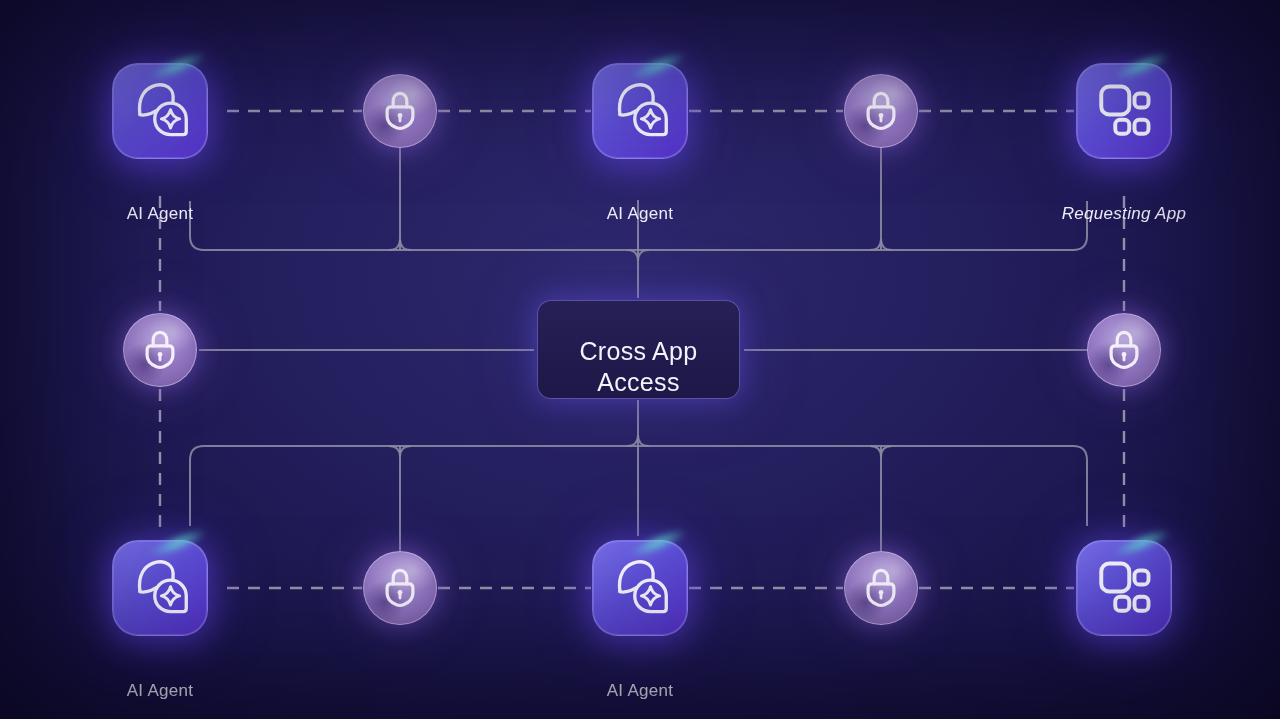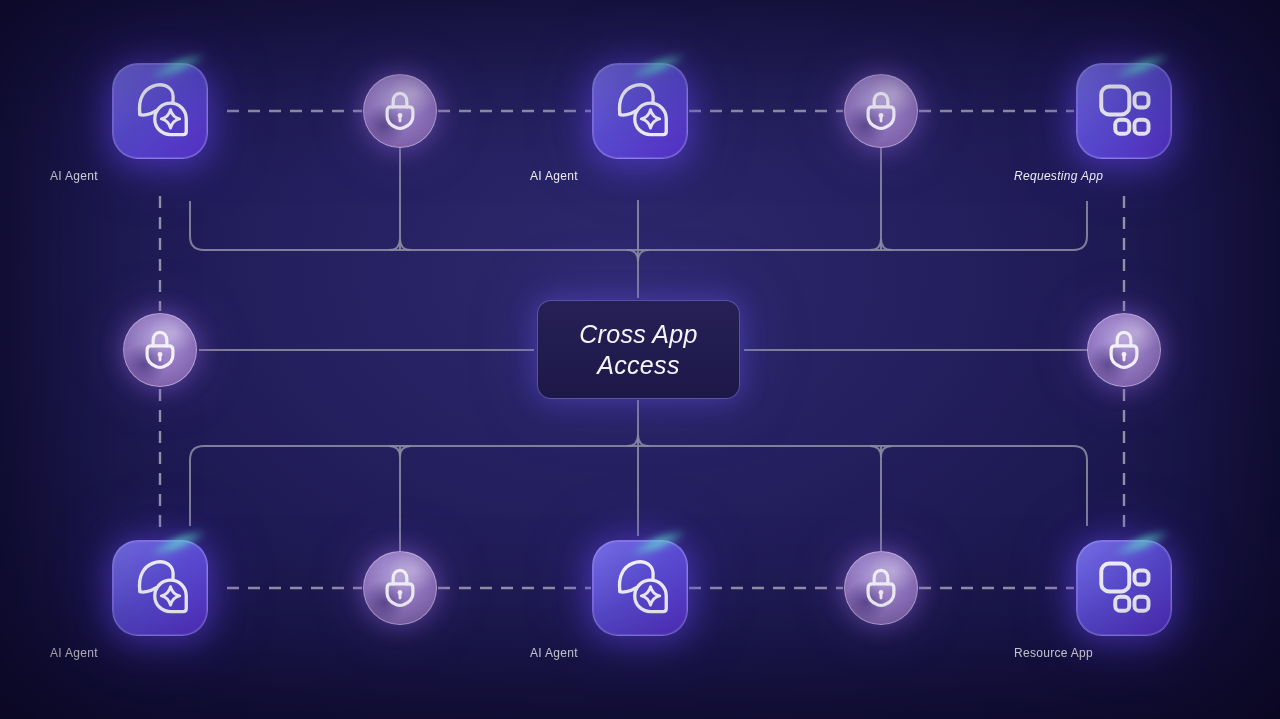--- a/index.html
+++ b/index.html
@@ -47,32 +47,32 @@
       radial-gradient(34px 30px at 68% 26%, rgba(255,250,255,.3), transparent 72%),
       radial-gradient(circle at 45% 35%, #b7a4de 0%, #9478c4 48%, #73569f 100%);
     border:1px solid rgba(228,220,248,.5);
     box-shadow:0 0 22px 2px rgba(140,100,220,.45), 0 0 48px 10px rgba(120,80,200,.22);
     display:flex;align-items:center;justify-content:center;
   }
   .lock-icon{width:58px;height:58px;display:block;}
 
   
   .node-label{
-    position:absolute;width:220px;text-align:left;
-    color:#eeecf8;font-size:12px;letter-spacing:.3px;line-height:1.2;
+    position:absolute;width:220px;text-align:center;
+    color:#eeecf8;font-size:17px;letter-spacing:.3px;line-height:1.2;margin-top:35px;
   }
 
   
   .center-box{
     position:absolute;left:537px;top:300px;width:203px;height:99px;box-sizing:border-box;
     border-radius:14px;
     background:linear-gradient(180deg,#262057 0%,#1d1847 100%);
     border:1.5px solid rgba(128,116,222,.6);
     box-shadow:0 0 26px 2px rgba(105,85,230,.4), 0 0 62px 12px rgba(90,70,210,.18);
-    display:flex;align-items:center;justify-content:center;font-style:italic;
+    display:flex;align-items:flex-end;justify-content:center;
   }
   .center-box-label{
     width:150px;text-align:center;color:#f4f3fb;
     font-size:25px;font-weight:500;letter-spacing:.3px;line-height:1.24;
   }
   .defs-holder{position:absolute;width:0;height:0;overflow:hidden;}
 </style>
 </head>
 <body>
 
@@ -228,15 +228,14 @@
     <svg class="lock-icon">
         <use href="#icon-lock"></use>
       </svg>
   </div>
 
   <div class="tile" style="left:1076px;top:540px;">
     <svg class="tile-icon">
         <use href="#icon-grid"></use>
       </svg>
   </div>
-  <div class="node-label" style="left:1014px;top:646px;">Resource App</div>
 
 </div>
 
 </body></html>

